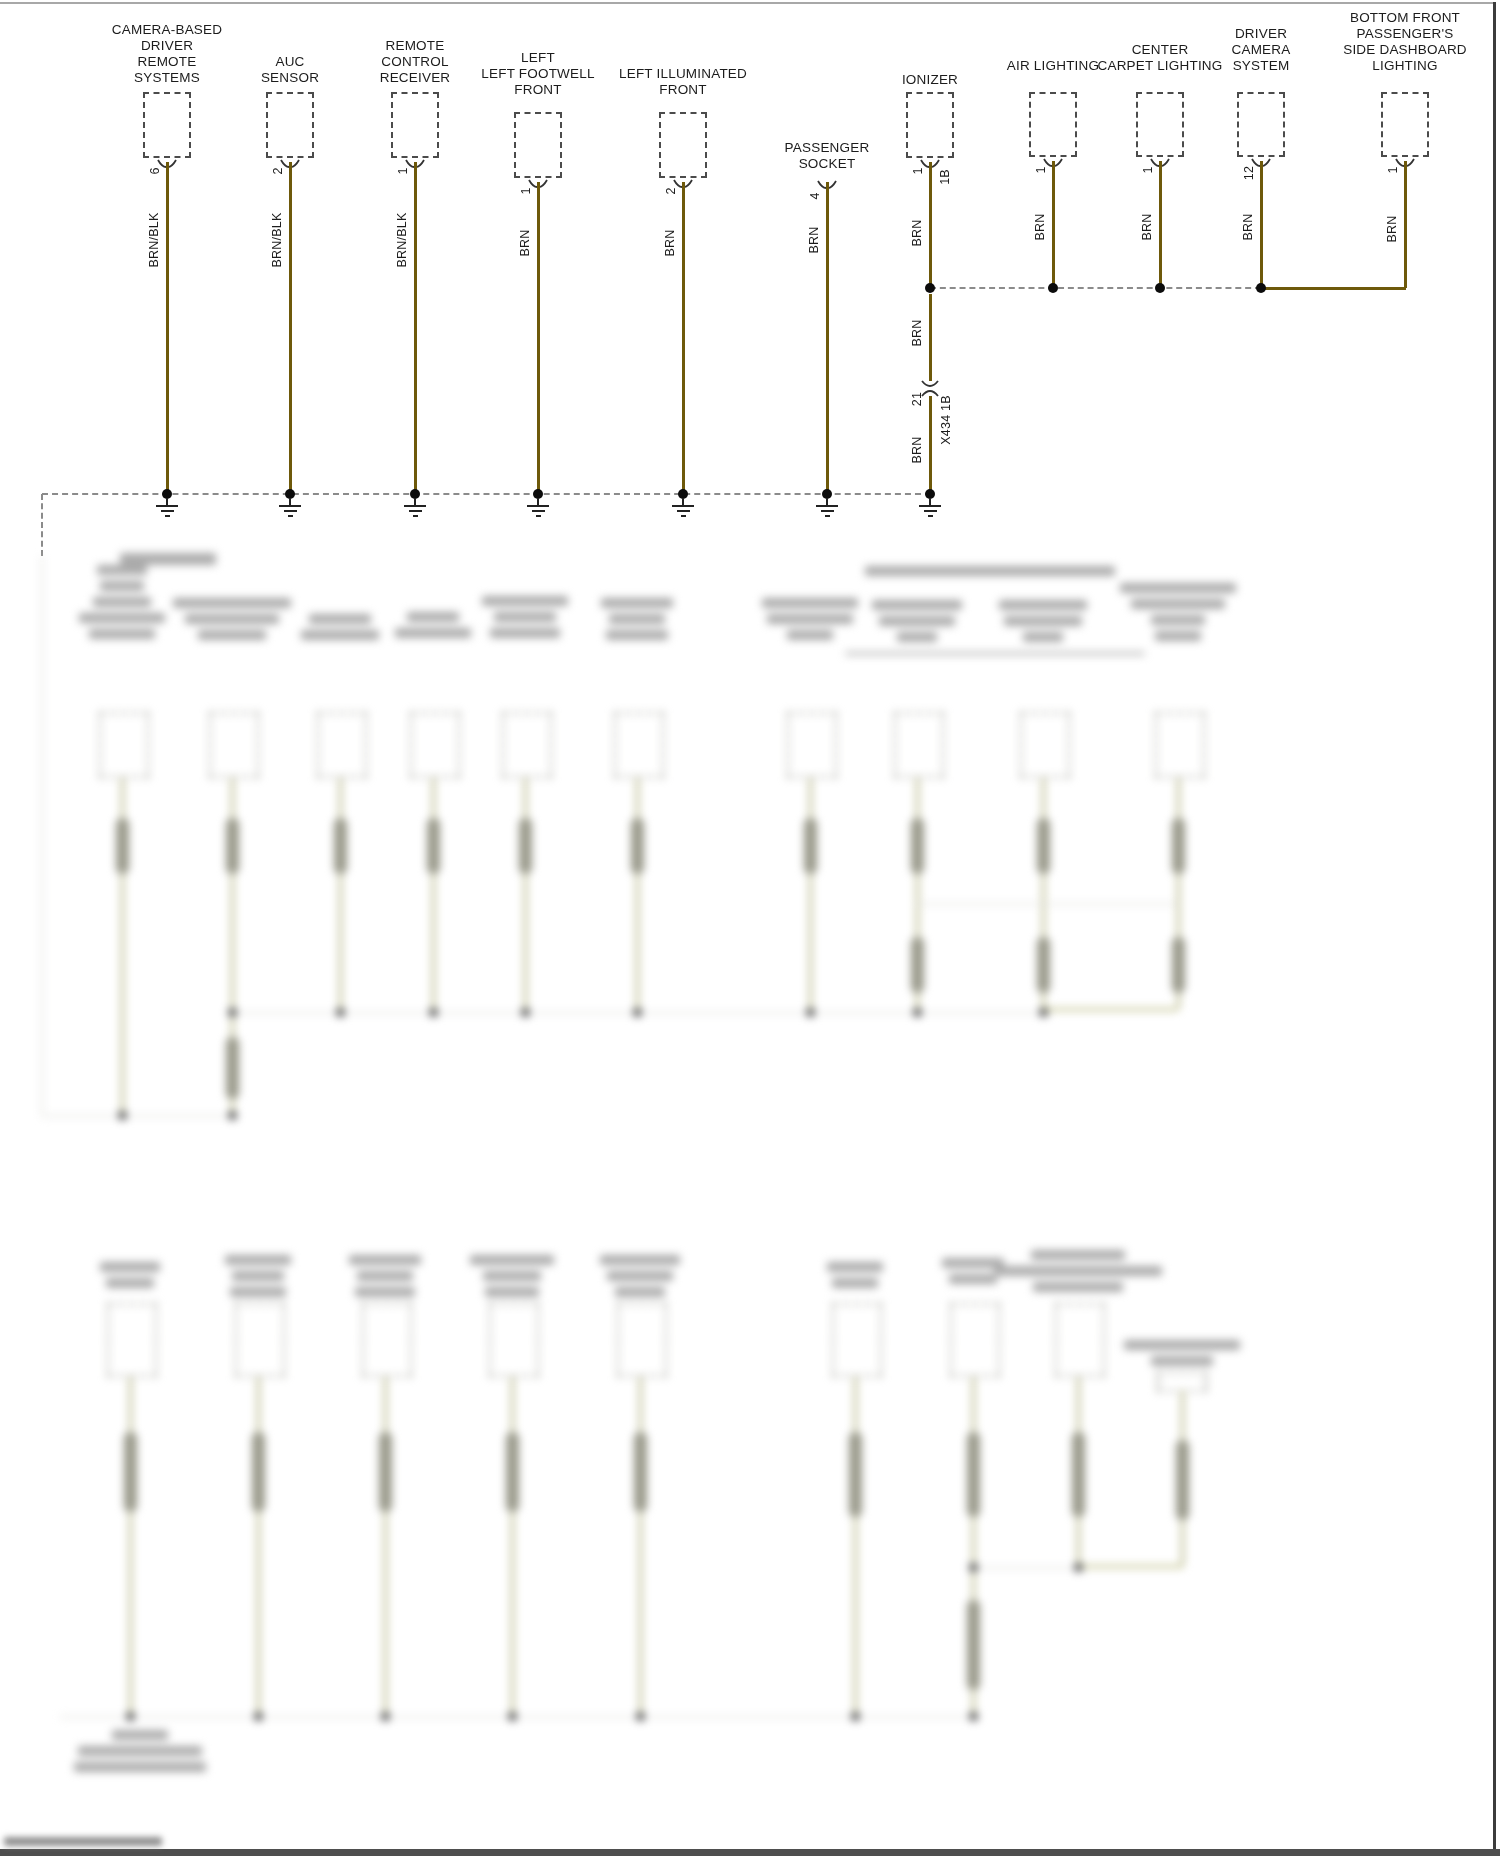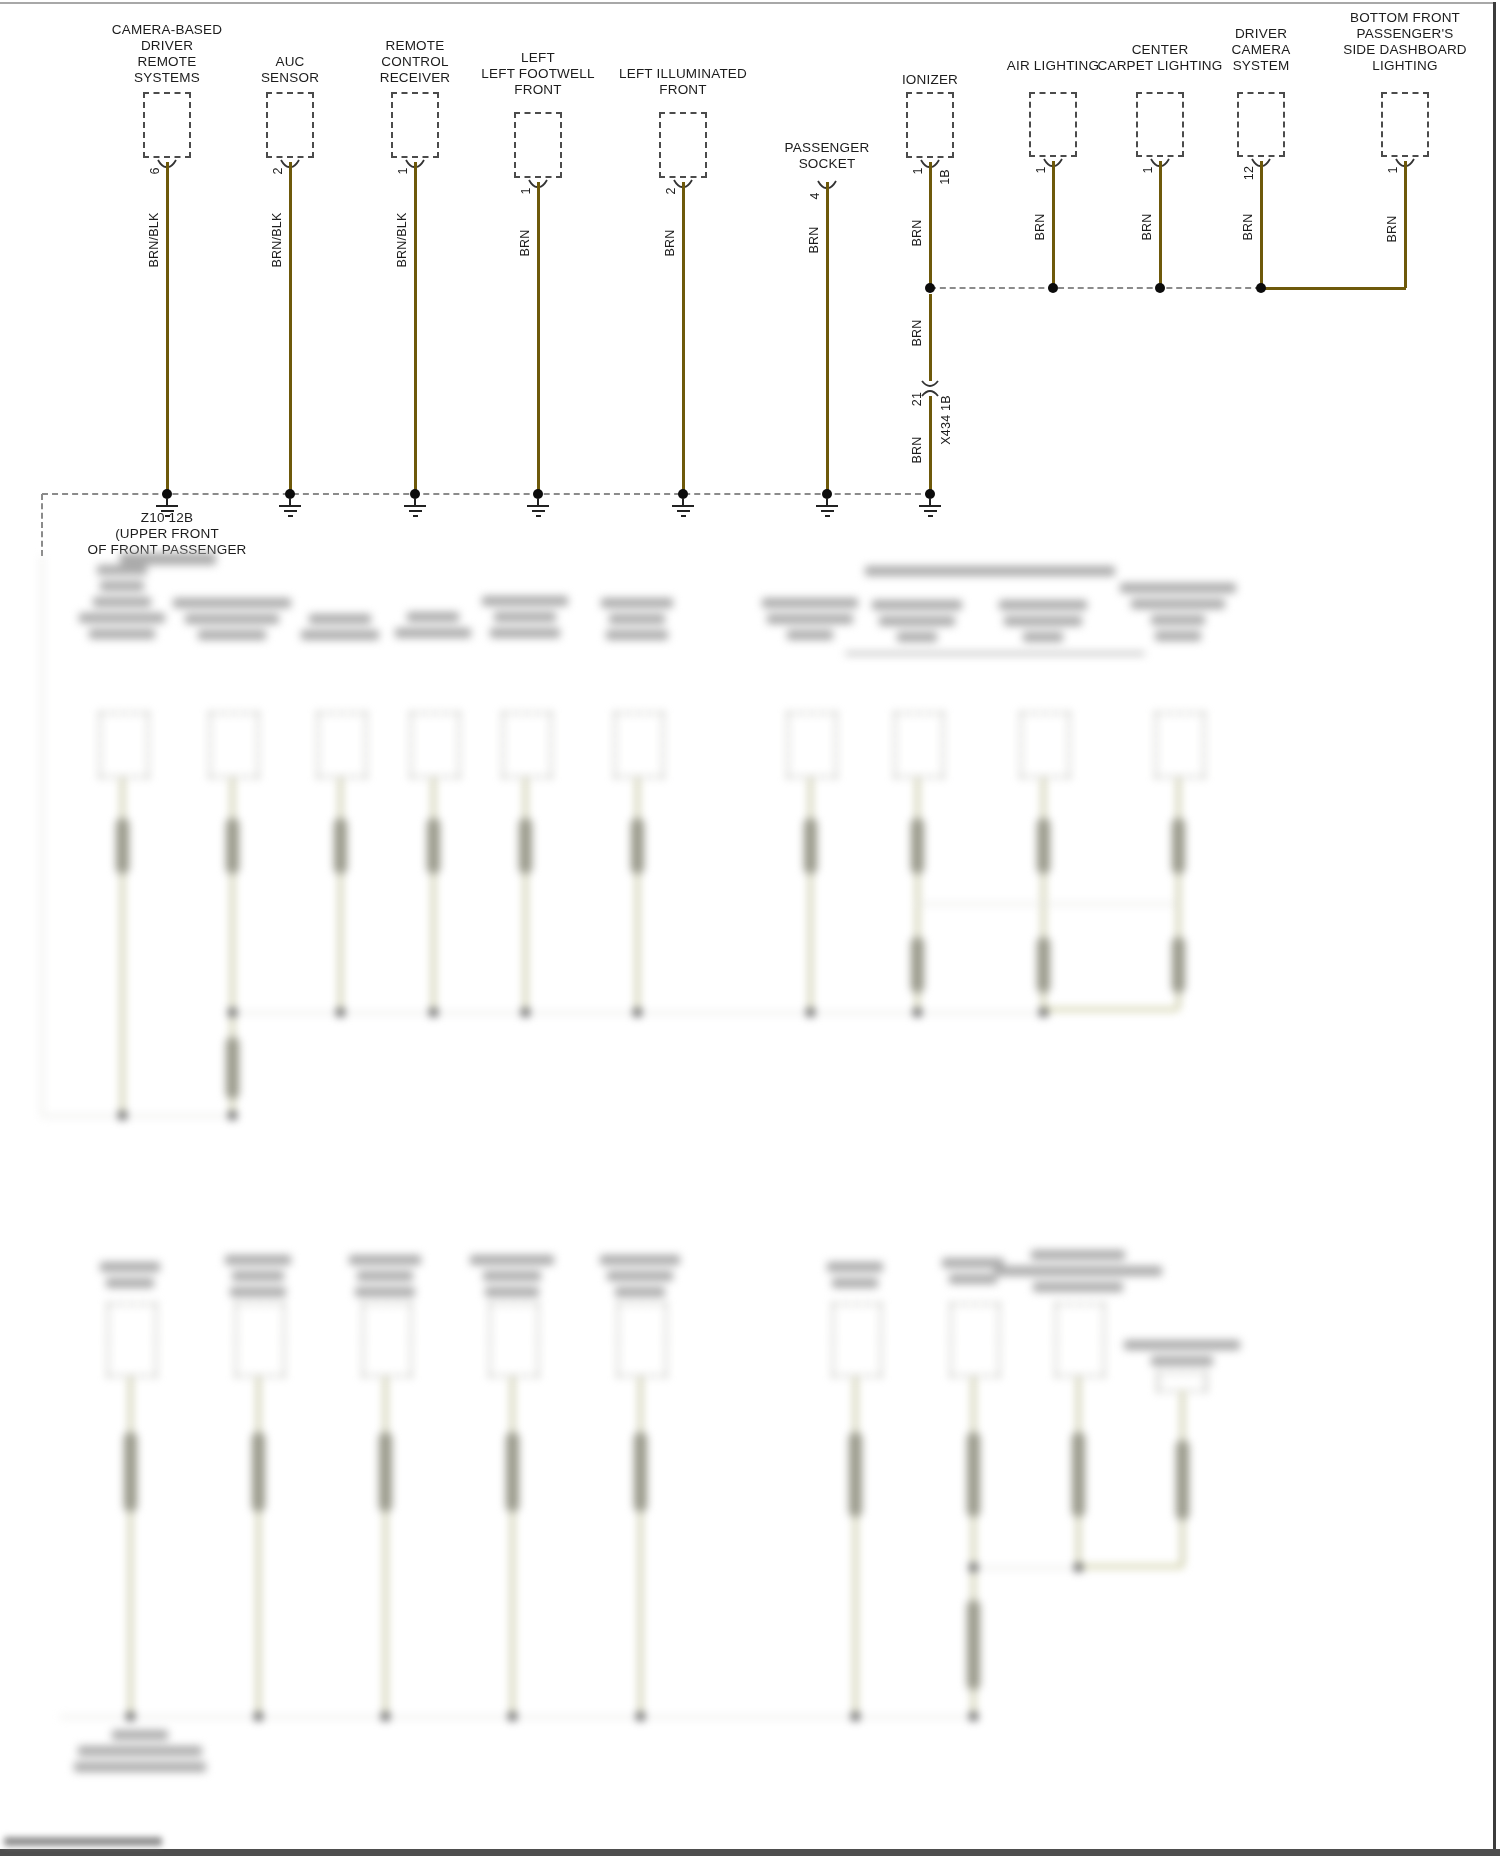--- a/index.html
+++ b/index.html
@@ -309,25 +309,20 @@
       <div class="gbar" style="left: 816px; top: 505px; width: 22px; height: 2.2px;"></div>
       <div class="gbar" style="left: 820.5px; top: 510px; width: 13px; height: 2.2px;"></div>
       <div class="gbar" style="left: 824.5px; top: 515px; width: 5px; height: 2.2px;"></div>
     </div>
     <div>
       <div class="dot" style="left: 925px; top: 489px;"></div>
       <div class="gbar" style="left: 929px; top: 498px; width: 2px; height: 7px;"></div>
       <div class="gbar" style="left: 919px; top: 505px; width: 22px; height: 2.2px;"></div>
       <div class="gbar" style="left: 923.5px; top: 510px; width: 13px; height: 2.2px;"></div>
       <div class="gbar" style="left: 927.5px; top: 515px; width: 5px; height: 2.2px;"></div>
-    </div>
-    <div class="lbl" style="left: 37px; top: 510px; width: 260px;">
-      <div>Z10 12B</div>
-      <div>(UPPER FRONT</div>
-      <div>OF FRONT PASSENGER</div>
     </div>
     <div class="blurwrap">
       <div class="b-bar" style="left: 97px; top: 565px; width: 50px;"></div>
       <div class="b-bar" style="left: 100px; top: 581px; width: 44px;"></div>
       <div class="b-bar" style="left: 93px; top: 597px; width: 58px;"></div>
       <div class="b-bar" style="left: 79px; top: 613px; width: 86px;"></div>
       <div class="b-bar" style="left: 89px; top: 629px; width: 66px;"></div>
       <div class="b-box" style="left: 99px; top: 712px; height: 62px;"></div>
       <div class="b-wire" style="left: 120.5px; top: 778px; height: 337px;"></div>
       <div class="b-pill" style="left: 116px; top: 818px; height: 56px;"></div>

